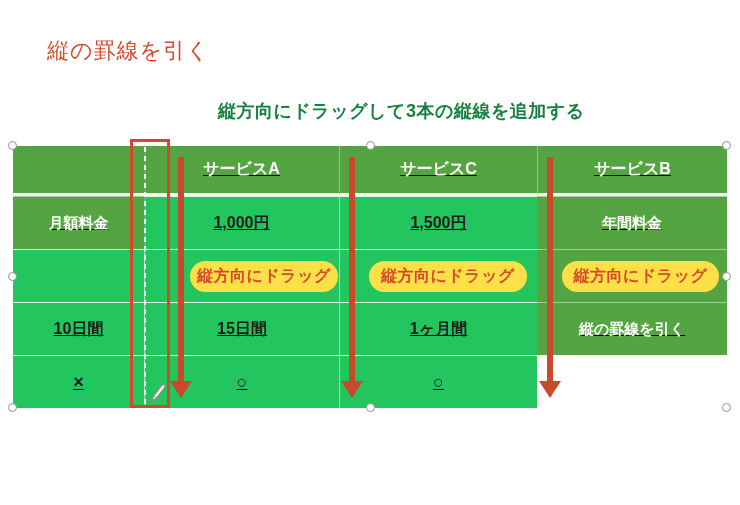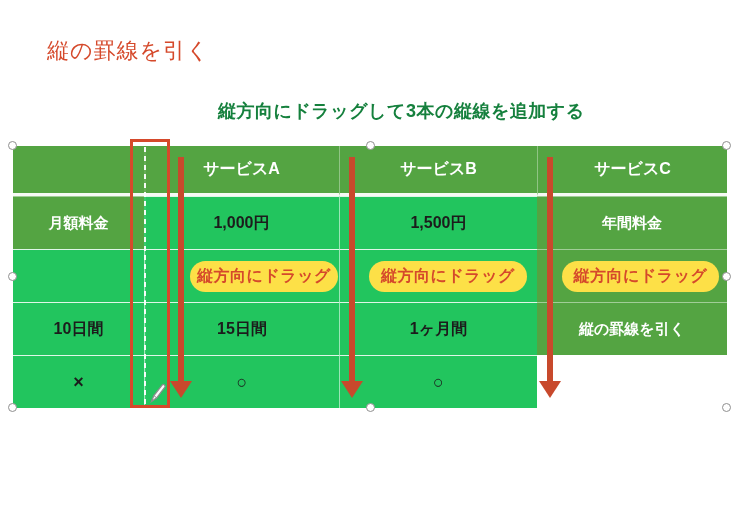--- a/index.html
+++ b/index.html
@@ -17,20 +17,21 @@
   .annotation {
     position:absolute; left:218px; top:99px;
     font-size:18px; font-weight:bold; color:#15803d; letter-spacing:0.5px;
   }
   
   .table {
     position:absolute; left:13px; top:146px; width:714px; height:262px;
     display:grid;
     grid-template-columns:131px 195px 198px 190px;
     grid-template-rows:50px 53px 53px 53px 53px;
+    text-decoration:underline;
   }
   .cell { display:flex; align-items:center; justify-content:center; }
   .head-cell {
     background:#54a442; color:#ffffff; font-weight:bold; font-size:16px;
     border-bottom:3px solid rgba(255,255,255,0.95);
   }
   .head-cell.sep { border-left:1px solid rgba(255,255,255,0.35); }
   .label-cell {
     background:#54a442; color:#ffffff; font-weight:bold; font-size:15px;
     border-top:1px solid rgba(255,255,255,0.45);
@@ -87,22 +88,22 @@
 </head>
 <body>
 
 <div class="page-title">縦の罫線を引く</div>
 <div class="annotation">縦方向にドラッグして3本の縦線を追加する</div>
 
 <div class="table">
 
   <div class="cell head-cell"></div>
   <div class="cell head-cell">サービスA</div>
+  <div class="cell head-cell sep">サービスC</div>
   <div class="cell head-cell sep">サービスB</div>
-  <div class="cell head-cell sep">サービスC</div>
 
   <div class="cell label-cell">月額料金</div>
   <div class="cell body-cell">1,000円</div>
   <div class="cell body-cell sep">1,500円</div>
 
   <div class="cell label-cell">年間料金</div>
   <div class="cell body-cell"></div>
   <div class="cell body-cell sep"></div>
   <div class="cell body-cell sep"></div>
 

